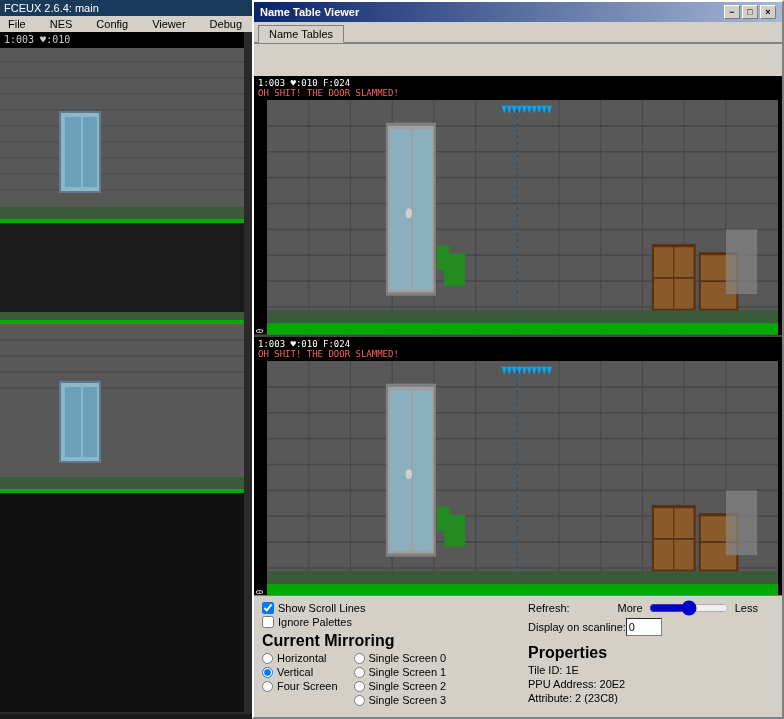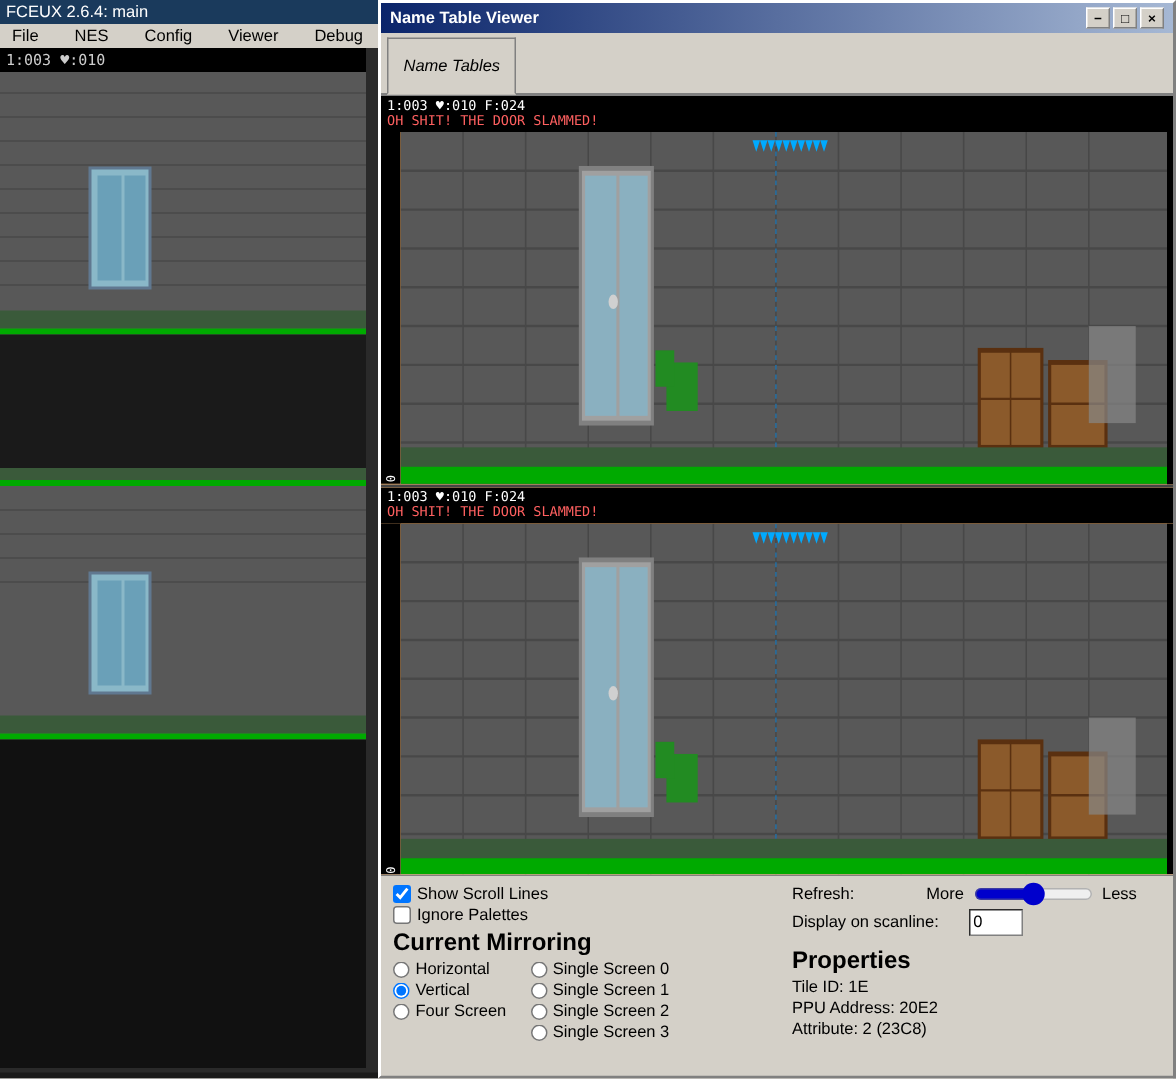--- a/index.html
+++ b/index.html
@@ -103,40 +103,40 @@
       border-bottom: 2px solid #808080;
       padding: 2px 4px 0;
       display: flex;
       flex-shrink: 0;
     }
 
     .tab {
       background: #d4d0c8;
       border: 1px solid #808080;
       border-bottom: none;
-      padding: 12px 10px;
+      padding: 2px 10px;
       font-size: 11px;
       cursor: pointer;
       position: relative;
       top: 1px;
-      font-style: italic;
     }
 
     .tab.active {
       background: #d4d0c8;
       border-bottom: 1px solid #d4d0c8;
       z-index: 1;
     }
 
     
     .nt-viewer {
       flex: 1;
-      background: #fdba74;
+      background: #4d7c0f;
       overflow: hidden;
       position: relative;
+      margin-top: 32px;
     }
 
     .nt-hud {
       color: #fff;
       font-family: monospace;
       font-size: 10px;
       padding: 2px 4px;
       background: #000;
     }
 
@@ -144,21 +144,21 @@
     .controls-panel {
       background: #d4d0c8;
       padding: 6px 8px;
       flex-shrink: 0;
       border-top: 1px solid #808080;
     }
 
     .controls-row {
       display: flex;
       justify-content: center;
-      margin-bottom: 15px;
+      margin-bottom: 3px;
     }
 
     .controls-left {
       flex: 1;
     }
 
     .controls-right {
       flex: 1;
       padding-left: 20px;
     }
@@ -203,21 +203,21 @@
 
     .refresh-slider {
       width: 80px;
       height: 12px;
       accent-color: #0000cc;
     }
 
     .scanline-row {
       display: flex;
       align-items: center;
-      gap: 20px;
+      gap: 0;
       font-size: 11px;
     }
 
     .scanline-input {
       width: 36px;
       height: 18px;
       border: 1px inset #808080;
       font-size: 11px;
       padding: 1px 2px;
     }

